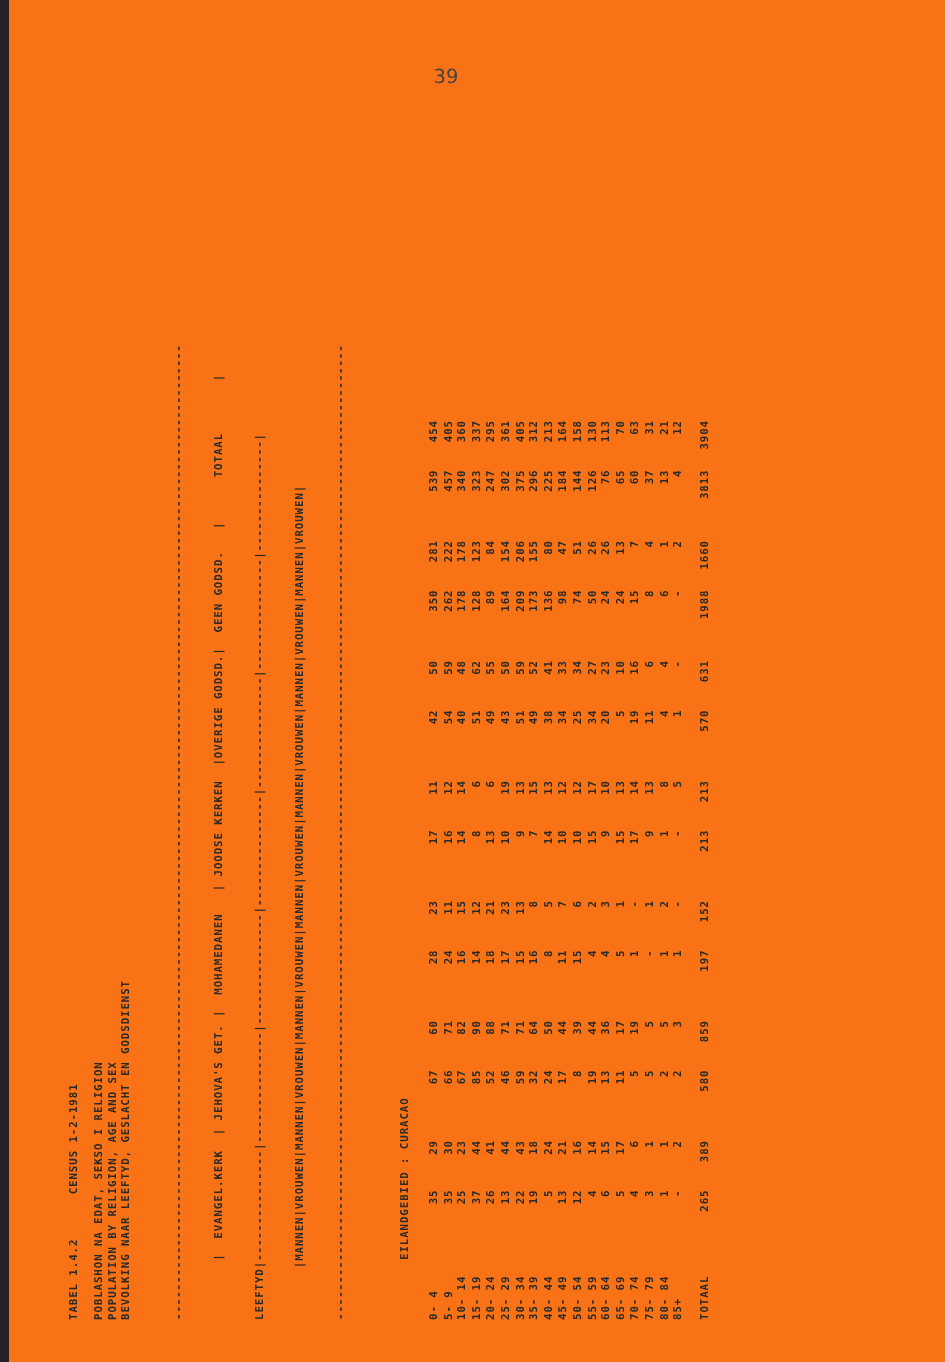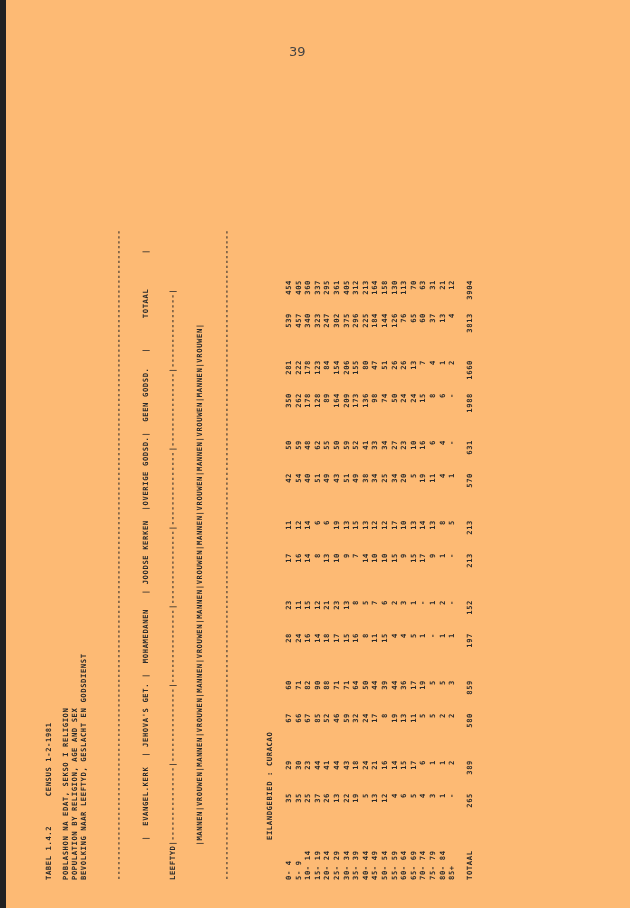--- a/index.html
+++ b/index.html
@@ -1,17 +1,17 @@
 <!DOCTYPE html>
 <html><head>
 <meta charset="utf-8">
 <style>
   html, body { margin:0; padding:0; }
   body { width:630px; height:908px; background:#3a3a3a; position:relative; overflow:hidden; font-family:"DejaVu Sans Mono", monospace; }
-  .page { position:absolute; left:6px; top:0; width:624px; height:908px; background:#fdba74; }
+  .page { position:absolute; left:6px; top:0; width:624px; height:908px; background:#f97316; }
   .pagenum { position:absolute; left:283px; top:44px; font-size:13px; color:#444; font-family:"DejaVu Sans", sans-serif; }
   
   .rot { position:absolute; left:38px; top:880px; width:740px; height:460px; transform-origin:0 0; transform:rotate(-90deg); color:#2a2a2a; font-size:7.2px; letter-spacing:0.6px; font-weight:bold; }
   .titleline { white-space:pre; line-height:9px; }
   .hdr { white-space:pre; line-height:9px; margin-top:8px; }
   table { border-collapse:collapse; margin-top:4px; }
   td { padding:0; height:9.6px; line-height:9.6px; text-align:right; white-space:pre; }
   td.age { text-align:left; width:40px; }
   td.v { width:33px; }
   td.gap { width:14px; }

